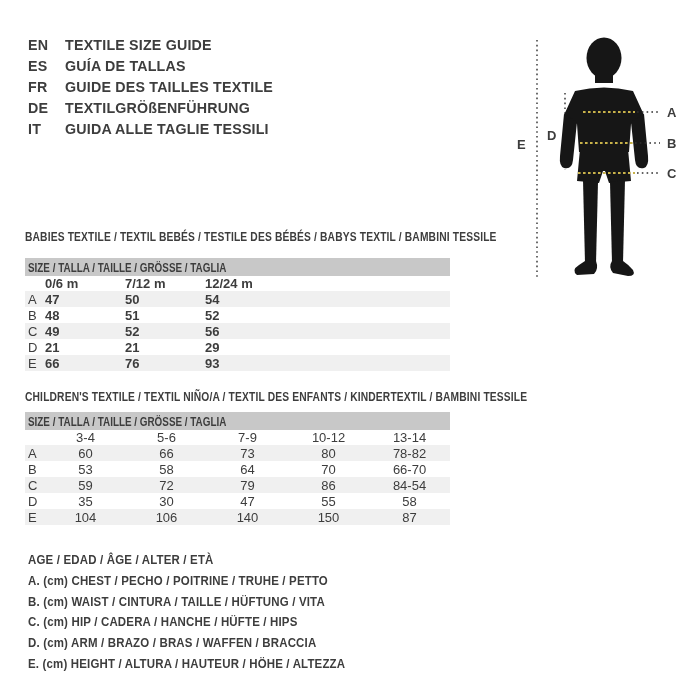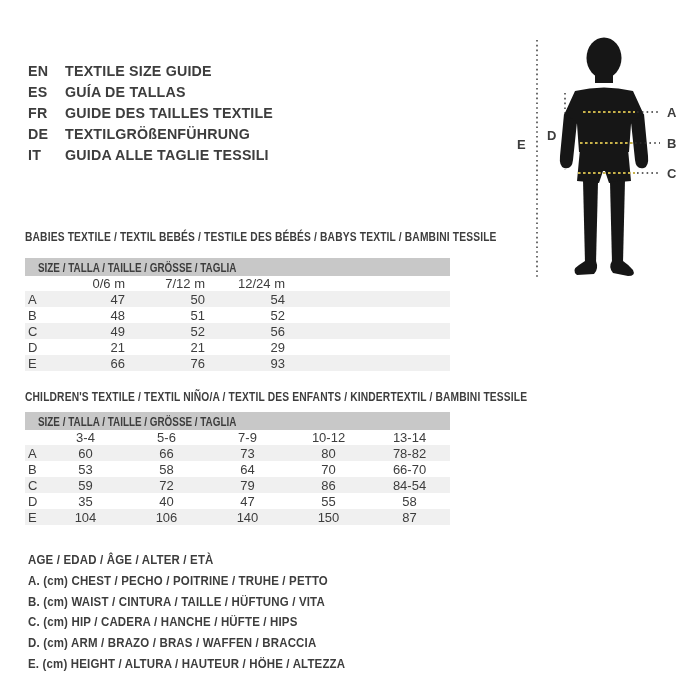--- a/index.html
+++ b/index.html
@@ -11,40 +11,40 @@
     -webkit-font-smoothing: antialiased;
   }
   .abs { position: absolute; }
 
   
   .cond   { display: inline-block; transform: scaleX(0.76); transform-origin: 0 50%; white-space: nowrap; }
   .cond85 { display: inline-block; transform: scaleX(0.85); transform-origin: 0 50%; white-space: nowrap; }
   .cond95 { display: inline-block; transform: scaleX(0.95); transform-origin: 0 50%; white-space: nowrap; }
 
   
-  .lang-block { left: 28px; top: 34px; margin-top: 26px; }
+  .lang-block { left: 28px; top: 34px; }
   .lang-row { display: flex; height: 21px; align-items: center;
               font-size: 15px; font-weight: 700; letter-spacing: 0.2px; }
   .lang-code { width: 39px; flex: 0 0 39px; }
 
   
   .section-title { font-size: 13.5px; font-weight: 700; letter-spacing: 0.2px; }
   .babies-title   { left: 25px; top: 229px; }
   .children-title { left: 25px; top: 389px; }
 
   
   .size-table { left: 25px; width: 425px; }
   .size-bar { height: 18px; background: #c8c8c8; display: flex; align-items: center;
-              padding-left: 13px; font-size: 13px; font-weight: 700; }
+              padding-left: 3px; font-size: 13px; font-weight: 700; }
   .t-row { display: flex; height: 16px; align-items: center; font-size: 13px; }
   .t-head { height: 15px; }
   .stripe { background: #f0f0f0; }
   .cell { display: block; }
   .letter { width: 20px; flex: 0 0 20px; padding-left: 3px; }
-  .v3 { width: 80px; flex: 0 0 80px; text-align: right; }
+  .v3 { width: 80px; flex: 0 0 80px; text-align: left; font-weight: bold; }
   .v5 { width: 81px; flex: 0 0 81px; text-align: center; }
   .filler { flex: 1 1 auto; }
   .babies-table   { top: 258px; }
   .children-table { top: 412px; }
 
   
   .legend { left: 28px; top: 552px; }
   .legend-line { height: 20.8px; display: flex; align-items: flex-start;
                  font-size: 13.5px; font-weight: 700; letter-spacing: 0.2px; }
 
@@ -215,21 +215,21 @@
     <span class="cell letter">C</span>
     <span class="cell v5">59</span>
     <span class="cell v5">72</span>
     <span class="cell v5">79</span>
     <span class="cell v5">86</span>
     <span class="cell v5">84-54</span>
   </div>
   <div class="t-row">
     <span class="cell letter">D</span>
     <span class="cell v5">35</span>
-    <span class="cell v5">40</span>
+    <span class="cell v5">30</span>
     <span class="cell v5">47</span>
     <span class="cell v5">55</span>
     <span class="cell v5">58</span>
   </div>
   <div class="t-row stripe">
     <span class="cell letter">E</span>
     <span class="cell v5">104</span>
     <span class="cell v5">106</span>
     <span class="cell v5">140</span>
     <span class="cell v5">150</span>

